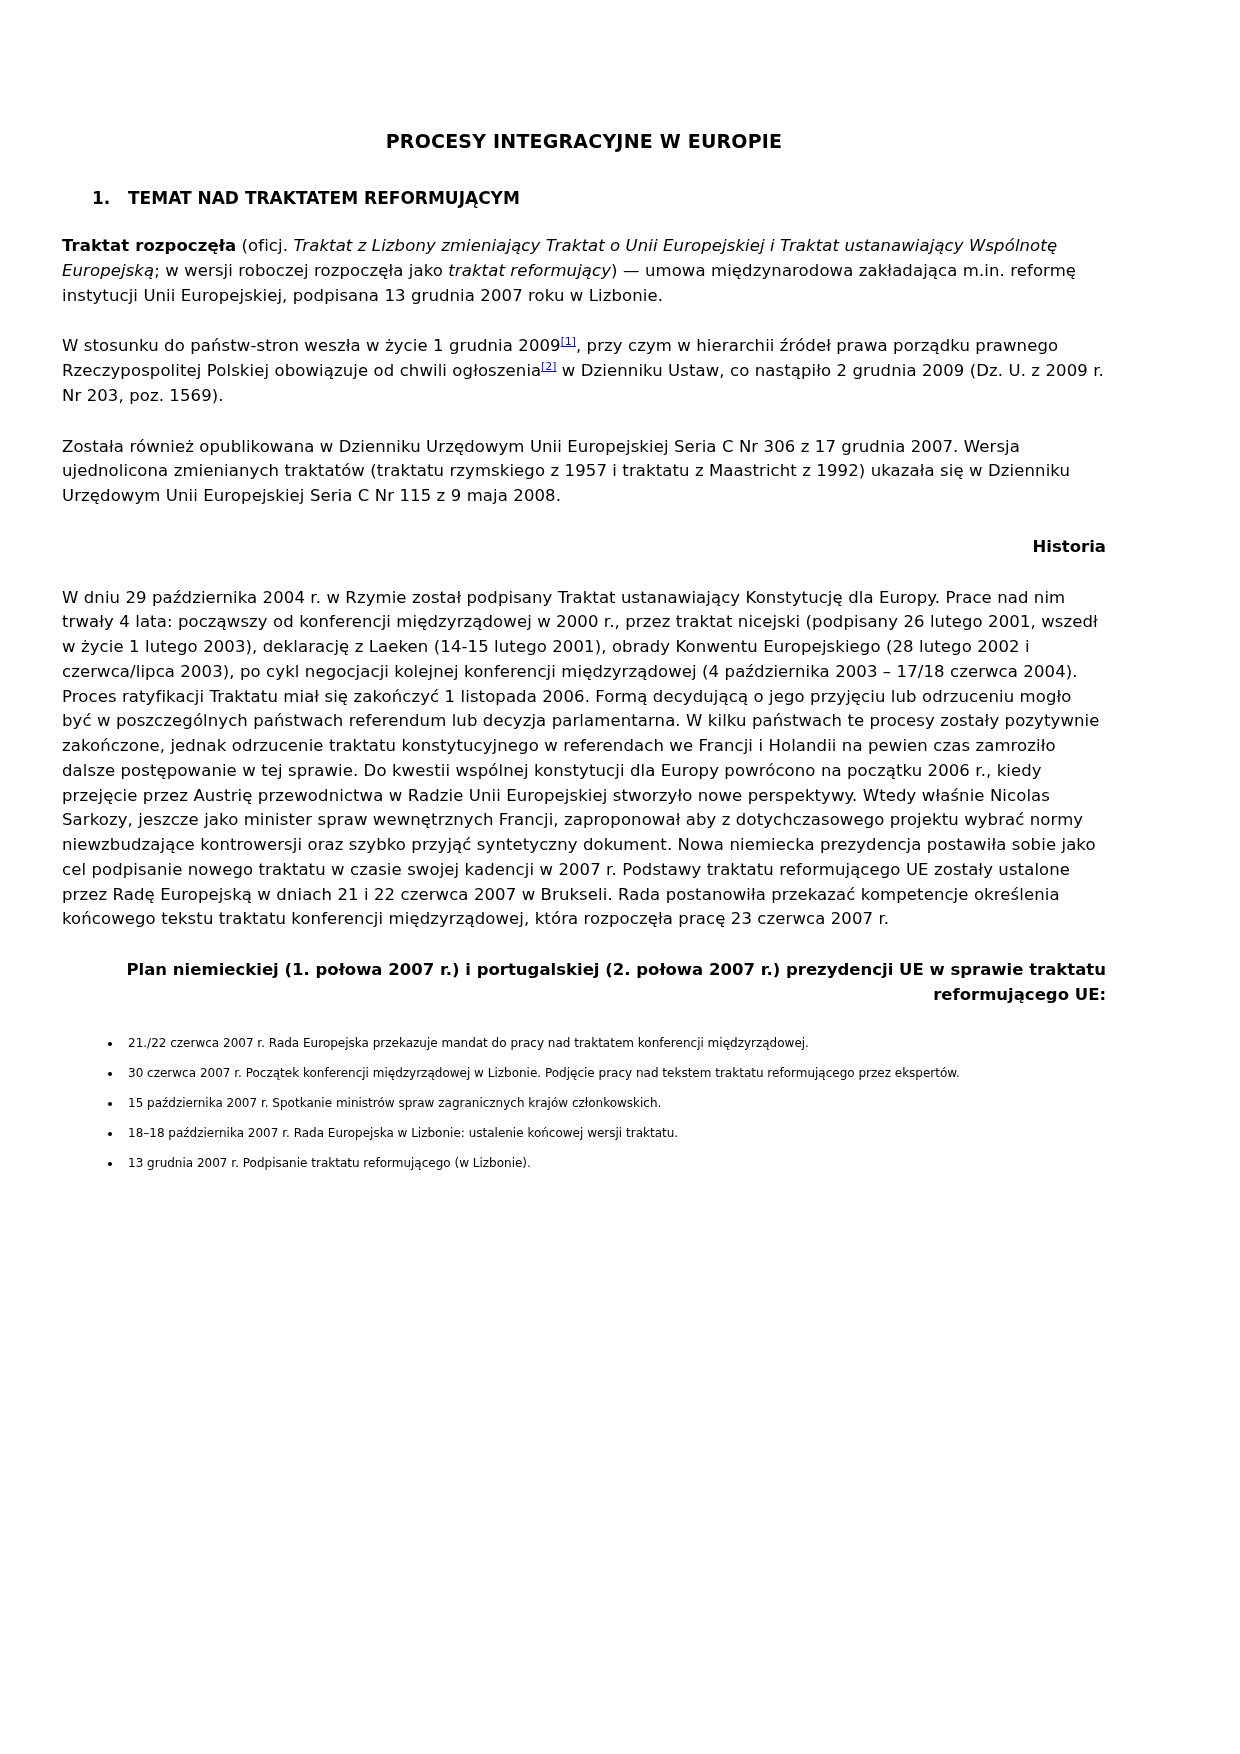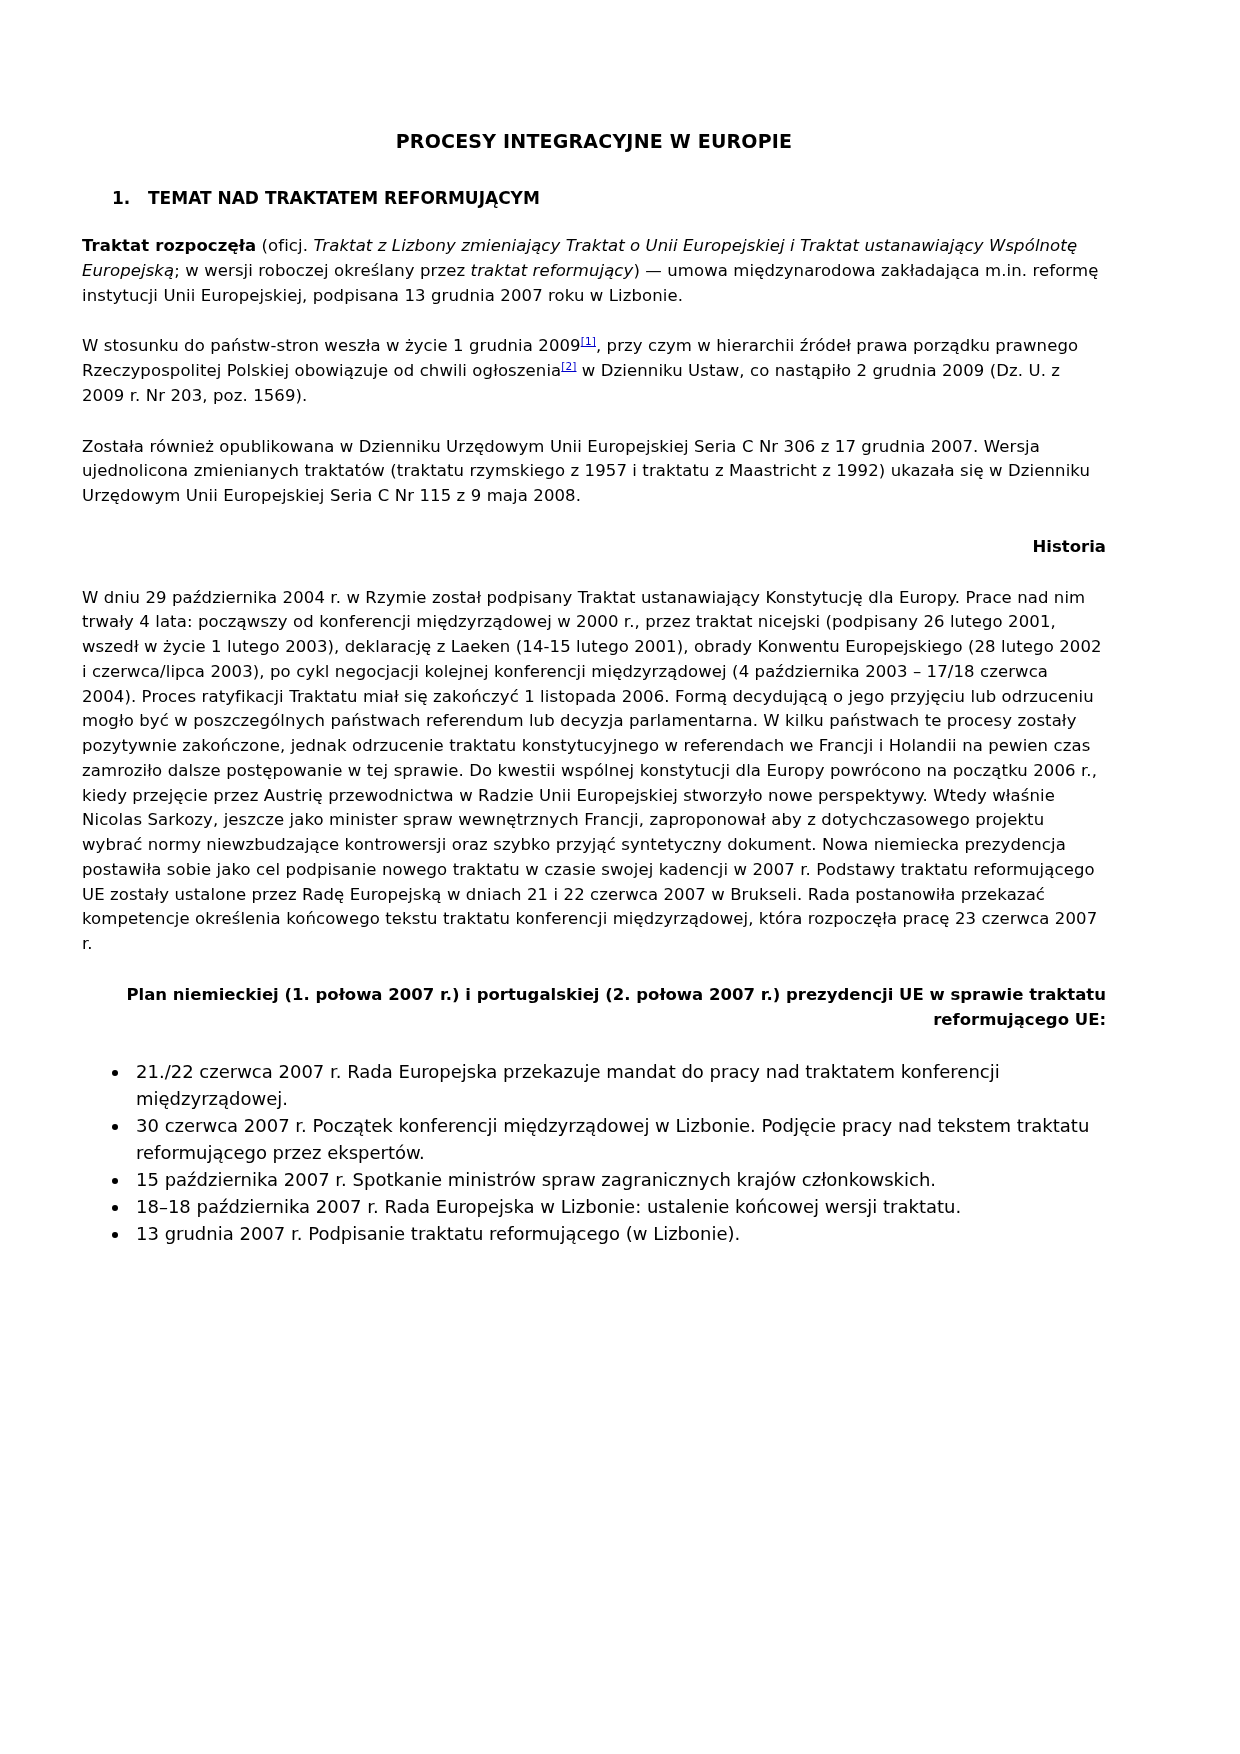--- a/index.html
+++ b/index.html
@@ -8,21 +8,21 @@
     background: #ffffff;
     color: #000000;
     font-family: "DejaVu Sans", "Liberation Sans", sans-serif;
   }
   .page {
     position: relative;
     width: 1240px;
     height: 1754px;
     background: #ffffff;
     box-sizing: border-box;
-    padding: 128px 134px 60px 82px;
+    padding: 128px 134px 60px 62px;
     overflow: hidden;
   }
   .doc-title {
     text-align: center;
     font-weight: bold;
     font-size: 19px;
     line-height: 1.38;
     letter-spacing: 0.2px;
     margin: 0 0 0 0;
   }
@@ -55,41 +55,41 @@
     vertical-align: super;
     text-decoration: underline;
     cursor: pointer;
   }
   ul.bullets {
     margin: 26px 0 0 0;
     padding: 0 0 0 48px;
     list-style: disc outside;
   }
   ul.bullets li {
-    font-size: 18px;
+    font-size: 12px;
     line-height: 1.5;
     padding-left: 6px;
-    margin: 0;
+    margin: 12px;
   }
 </style>
 </head>
 <body>
 
 <div class="page">
 
   <div class="doc-title">
     <div>PROCESY INTEGRACYJNE W EUROPIE</div>
   </div>
 
   <div class="section-heading">
     <span class="num">1.</span>
     <span>TEMAT NAD TRAKTATEM REFORMUJĄCYM</span>
   </div>
 
-  <p class="body-text"><b>Traktat rozpoczęła</b><span> (oficj. </span><i>Traktat z Lizbony zmieniający Traktat o Unii Europejskiej i Traktat ustanawiający Wspólnotę Europejską</i><span>; w wersji roboczej określany przez </span><i>traktat reformujący</i><span>) — umowa międzynarodowa zakładająca m.in. reformę instytucji Unii Europejskiej, podpisana 13 grudnia 2007 roku w Lizbonie.</span></p>
+  <p class="body-text"><b>Traktat rozpoczęła</b><span> (oficj. </span><i>Traktat z Lizbony zmieniający Traktat o Unii Europejskiej i Traktat ustanawiający Wspólnotę Europejską</i><span>; w wersji roboczej rozpoczęła jako </span><i>traktat reformujący</i><span>) — umowa międzynarodowa zakładająca m.in. reformę instytucji Unii Europejskiej, podpisana 13 grudnia 2007 roku w Lizbonie.</span></p>
 
   <p class="body-text"><span>W stosunku do państw-stron weszła w życie 1 grudnia 2009</span><sup class="ref" style="color: rgb(0, 0, 204);">[1]</sup><span>, przy czym w hierarchii źródeł prawa porządku prawnego Rzeczypospolitej Polskiej obowiązuje od chwili ogłoszenia</span><sup class="ref" style="color: rgb(0, 0, 204);">[2]</sup><span> w Dzienniku Ustaw, co nastąpiło 2 grudnia 2009 (Dz. U. z 2009 r. Nr 203, poz. 1569).</span></p>
 
   <p class="body-text">Została również opublikowana w Dzienniku Urzędowym Unii Europejskiej Seria C Nr 306 z 17 grudnia 2007. Wersja ujednolicona zmienianych traktatów (traktatu rzymskiego z 1957 i traktatu z Maastricht z 1992) ukazała się w Dzienniku Urzędowym Unii Europejskiej Seria C Nr 115 z 9 maja 2008.</p>
 
   <p class="subheading">Historia</p>
 
 
   <p class="body-text">W dniu 29 października 2004 r. w Rzymie został podpisany Traktat ustanawiający Konstytucję dla Europy. Prace nad nim trwały 4 lata: począwszy od konferencji międzyrządowej w 2000 r., przez traktat nicejski (podpisany 26 lutego 2001, wszedł w życie 1 lutego 2003), deklarację z Laeken (14-15 lutego 2001), obrady Konwentu Europejskiego (28 lutego 2002 i czerwca/lipca 2003), po cykl negocjacji kolejnej konferencji międzyrządowej (4 października 2003 – 17/18 czerwca 2004). Proces ratyfikacji Traktatu miał się zakończyć 1 listopada 2006. Formą decydującą o jego przyjęciu lub odrzuceniu mogło być w poszczególnych państwach referendum lub decyzja parlamentarna. W kilku państwach te procesy zostały pozytywnie zakończone, jednak odrzucenie traktatu konstytucyjnego w referendach we Francji i Holandii na pewien czas zamroziło dalsze postępowanie w tej sprawie. Do kwestii wspólnej konstytucji dla Europy powrócono na początku 2006 r., kiedy przejęcie przez Austrię przewodnictwa w Radzie Unii Europejskiej stworzyło nowe perspektywy. Wtedy właśnie Nicolas Sarkozy, jeszcze jako minister spraw wewnętrznych Francji, zaproponował aby z dotychczasowego projektu wybrać normy niewzbudzające kontrowersji oraz szybko przyjąć syntetyczny dokument. Nowa niemiecka prezydencja postawiła sobie jako cel podpisanie nowego traktatu w czasie swojej kadencji w 2007 r. Podstawy traktatu reformującego UE zostały ustalone przez Radę Europejską w dniach 21 i 22 czerwca 2007 w Brukseli. Rada postanowiła przekazać kompetencje określenia końcowego tekstu traktatu konferencji międzyrządowej, która rozpoczęła pracę 23 czerwca 2007 r.</p>
 

